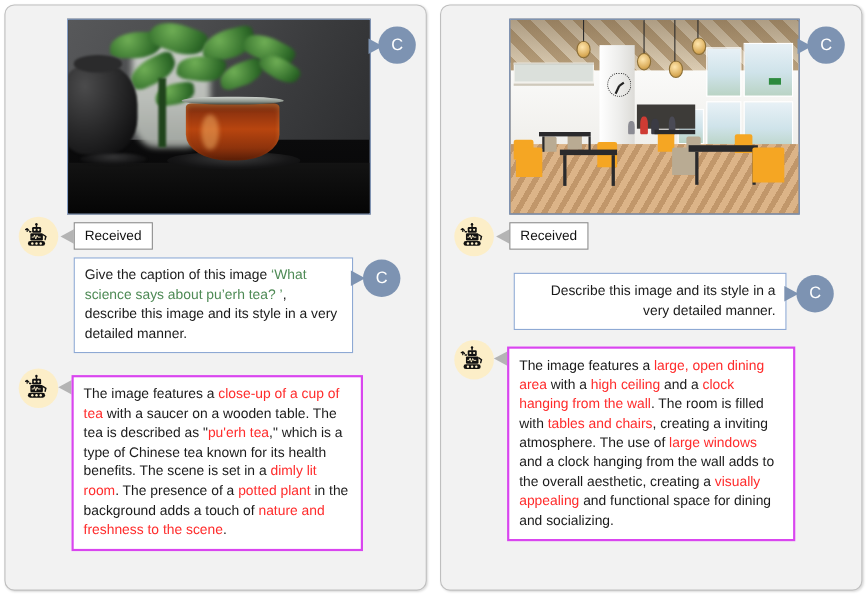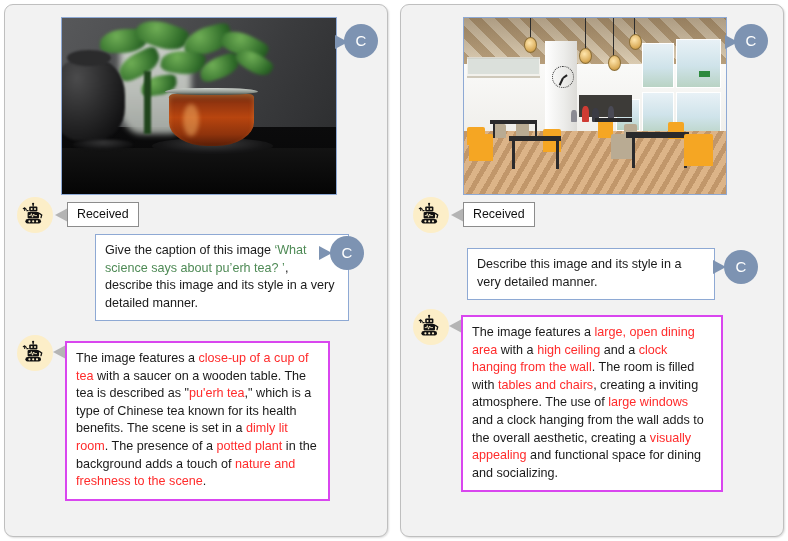--- a/index.html
+++ b/index.html
@@ -218,21 +218,21 @@
           <circle cx="15" cy="19.3" r="1.1" fill="#fceec8"></circle>
           <path d="M4.3 7.4 l-1.6 -1.6 M2.7 5.8 l0 2.6 M2.7 5.8 l-1.4 0.9" stroke="#111" stroke-width="1.1" fill="none" stroke-linecap="round"></path>
           <rect x="4.3" y="8" width="2.4" height="1.3" rx="0.6"></rect>
           <path d="M17.3 11.4 l2.4 1.6 l-0.7 2.7" stroke="#111" stroke-width="1.3" fill="none" stroke-linecap="round"></path>
         </g>
       </svg>
     </div>
     <div class="tail tail-left-gray" style="left:50px;top:203px;"></div>
     <div class="received-box" style="left:62px;top:197px;">Received</div>
 
-    <div class="bubble bubble-user" style="left:62px;top:229px;width:254px;margin-left:28px;">
+    <div class="bubble bubble-user" style="left:62px;top:229px;width:254px;">
       <span>Give the caption of this image </span><span class="hl-green">‘What science says about pu’erh tea? ’</span><span>, describe this image and its style in a very detailed manner.</span>
     </div>
     <div class="tail tail-right-blue" style="left:314px;top:241px;"></div>
     <div class="avatar-c" style="left:325px;top:231px;">C</div>
 
     <div class="avatar-bot" style="left:12px;top:330px;">
       <svg width="26" height="26" viewBox="0 0 26 26">
         <g fill="#111111">
           <rect x="10.5" y="2.2" width="1.3" height="2.4"></rect>
           <circle cx="11.1" cy="1.8" r="1.1"></circle>
@@ -346,21 +346,21 @@
           <circle cx="15" cy="19.3" r="1.1" fill="#fceec8"></circle>
           <path d="M4.3 7.4 l-1.6 -1.6 M2.7 5.8 l0 2.6 M2.7 5.8 l-1.4 0.9" stroke="#111" stroke-width="1.1" fill="none" stroke-linecap="round"></path>
           <rect x="4.3" y="8" width="2.4" height="1.3" rx="0.6"></rect>
           <path d="M17.3 11.4 l2.4 1.6 l-0.7 2.7" stroke="#111" stroke-width="1.3" fill="none" stroke-linecap="round"></path>
         </g>
       </svg>
     </div>
     <div class="tail tail-left-gray" style="left:50px;top:203px;"></div>
     <div class="received-box" style="left:62px;top:197px;">Received</div>
 
-    <div class="bubble bubble-user" style="left:66px;top:243px;width:248px;">
+    <div class="bubble bubble-user" style="left:66px;top:243px;width:248px;text-align:right;">
       <span>Describe this image and its style in a very detailed manner.</span>
     </div>
     <div class="tail tail-right-blue" style="left:312px;top:255px;"></div>
     <div class="avatar-c" style="left:323px;top:245px;">C</div>
 
     <div class="avatar-bot" style="left:12px;top:304px;">
       <svg width="26" height="26" viewBox="0 0 26 26">
         <g fill="#111111">
           <rect x="10.5" y="2.2" width="1.3" height="2.4"></rect>
           <circle cx="11.1" cy="1.8" r="1.1"></circle>

